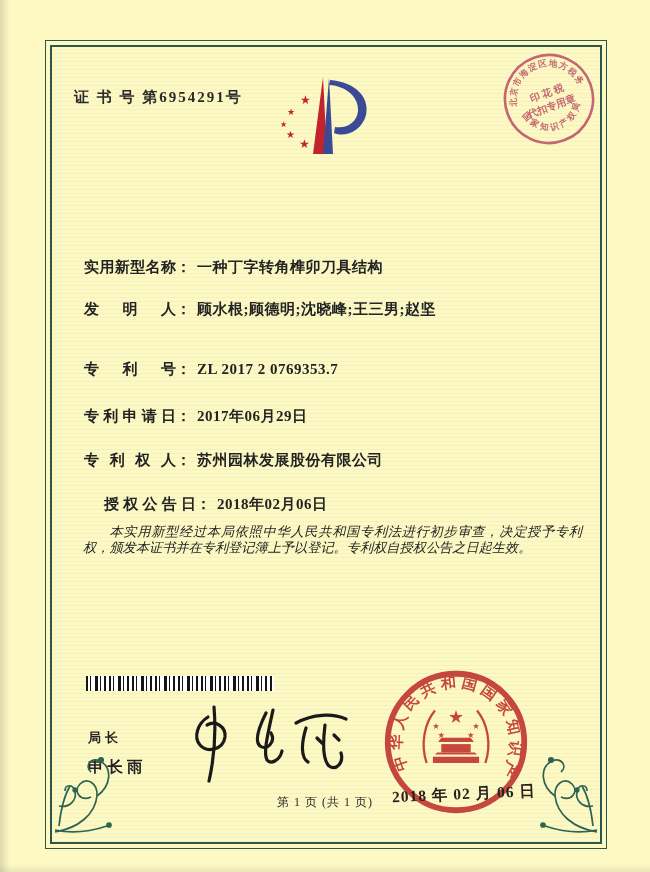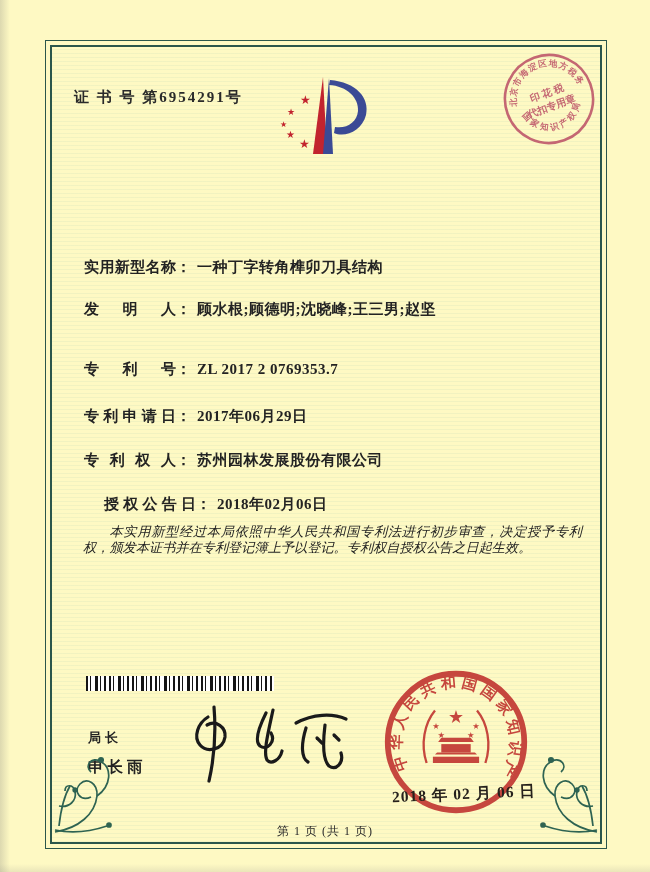--- a/index.html
+++ b/index.html
@@ -62,21 +62,21 @@
 
   .official-seal{position:absolute;left:372px;top:658px;opacity:0.93;}
 
   .date-stamp{position:absolute;left:392px;top:784px;font-size:15.5px;font-weight:bold;
     color:#26211c;letter-spacing:1px;transform:rotate(-2.5deg);white-space:nowrap;}
 
   .flourish{position:absolute;top:740px;}
   .flourish-left{left:51px;}
   .flourish-right{left:509px;transform:scaleX(-1);}
 
-  .footer{position:absolute;left:0;top:823px;width:650px;text-align:center;
+  .footer{position:absolute;left:0;top:794px;width:650px;text-align:center;
     font-size:12px;color:#2a2a2a;letter-spacing:1px;}
 </style>
 </head>
 <body>
 
 <div class="stage">
 
   <div class="scan-edge-left"></div>
   <div class="scan-edge-bottom"></div>
 

